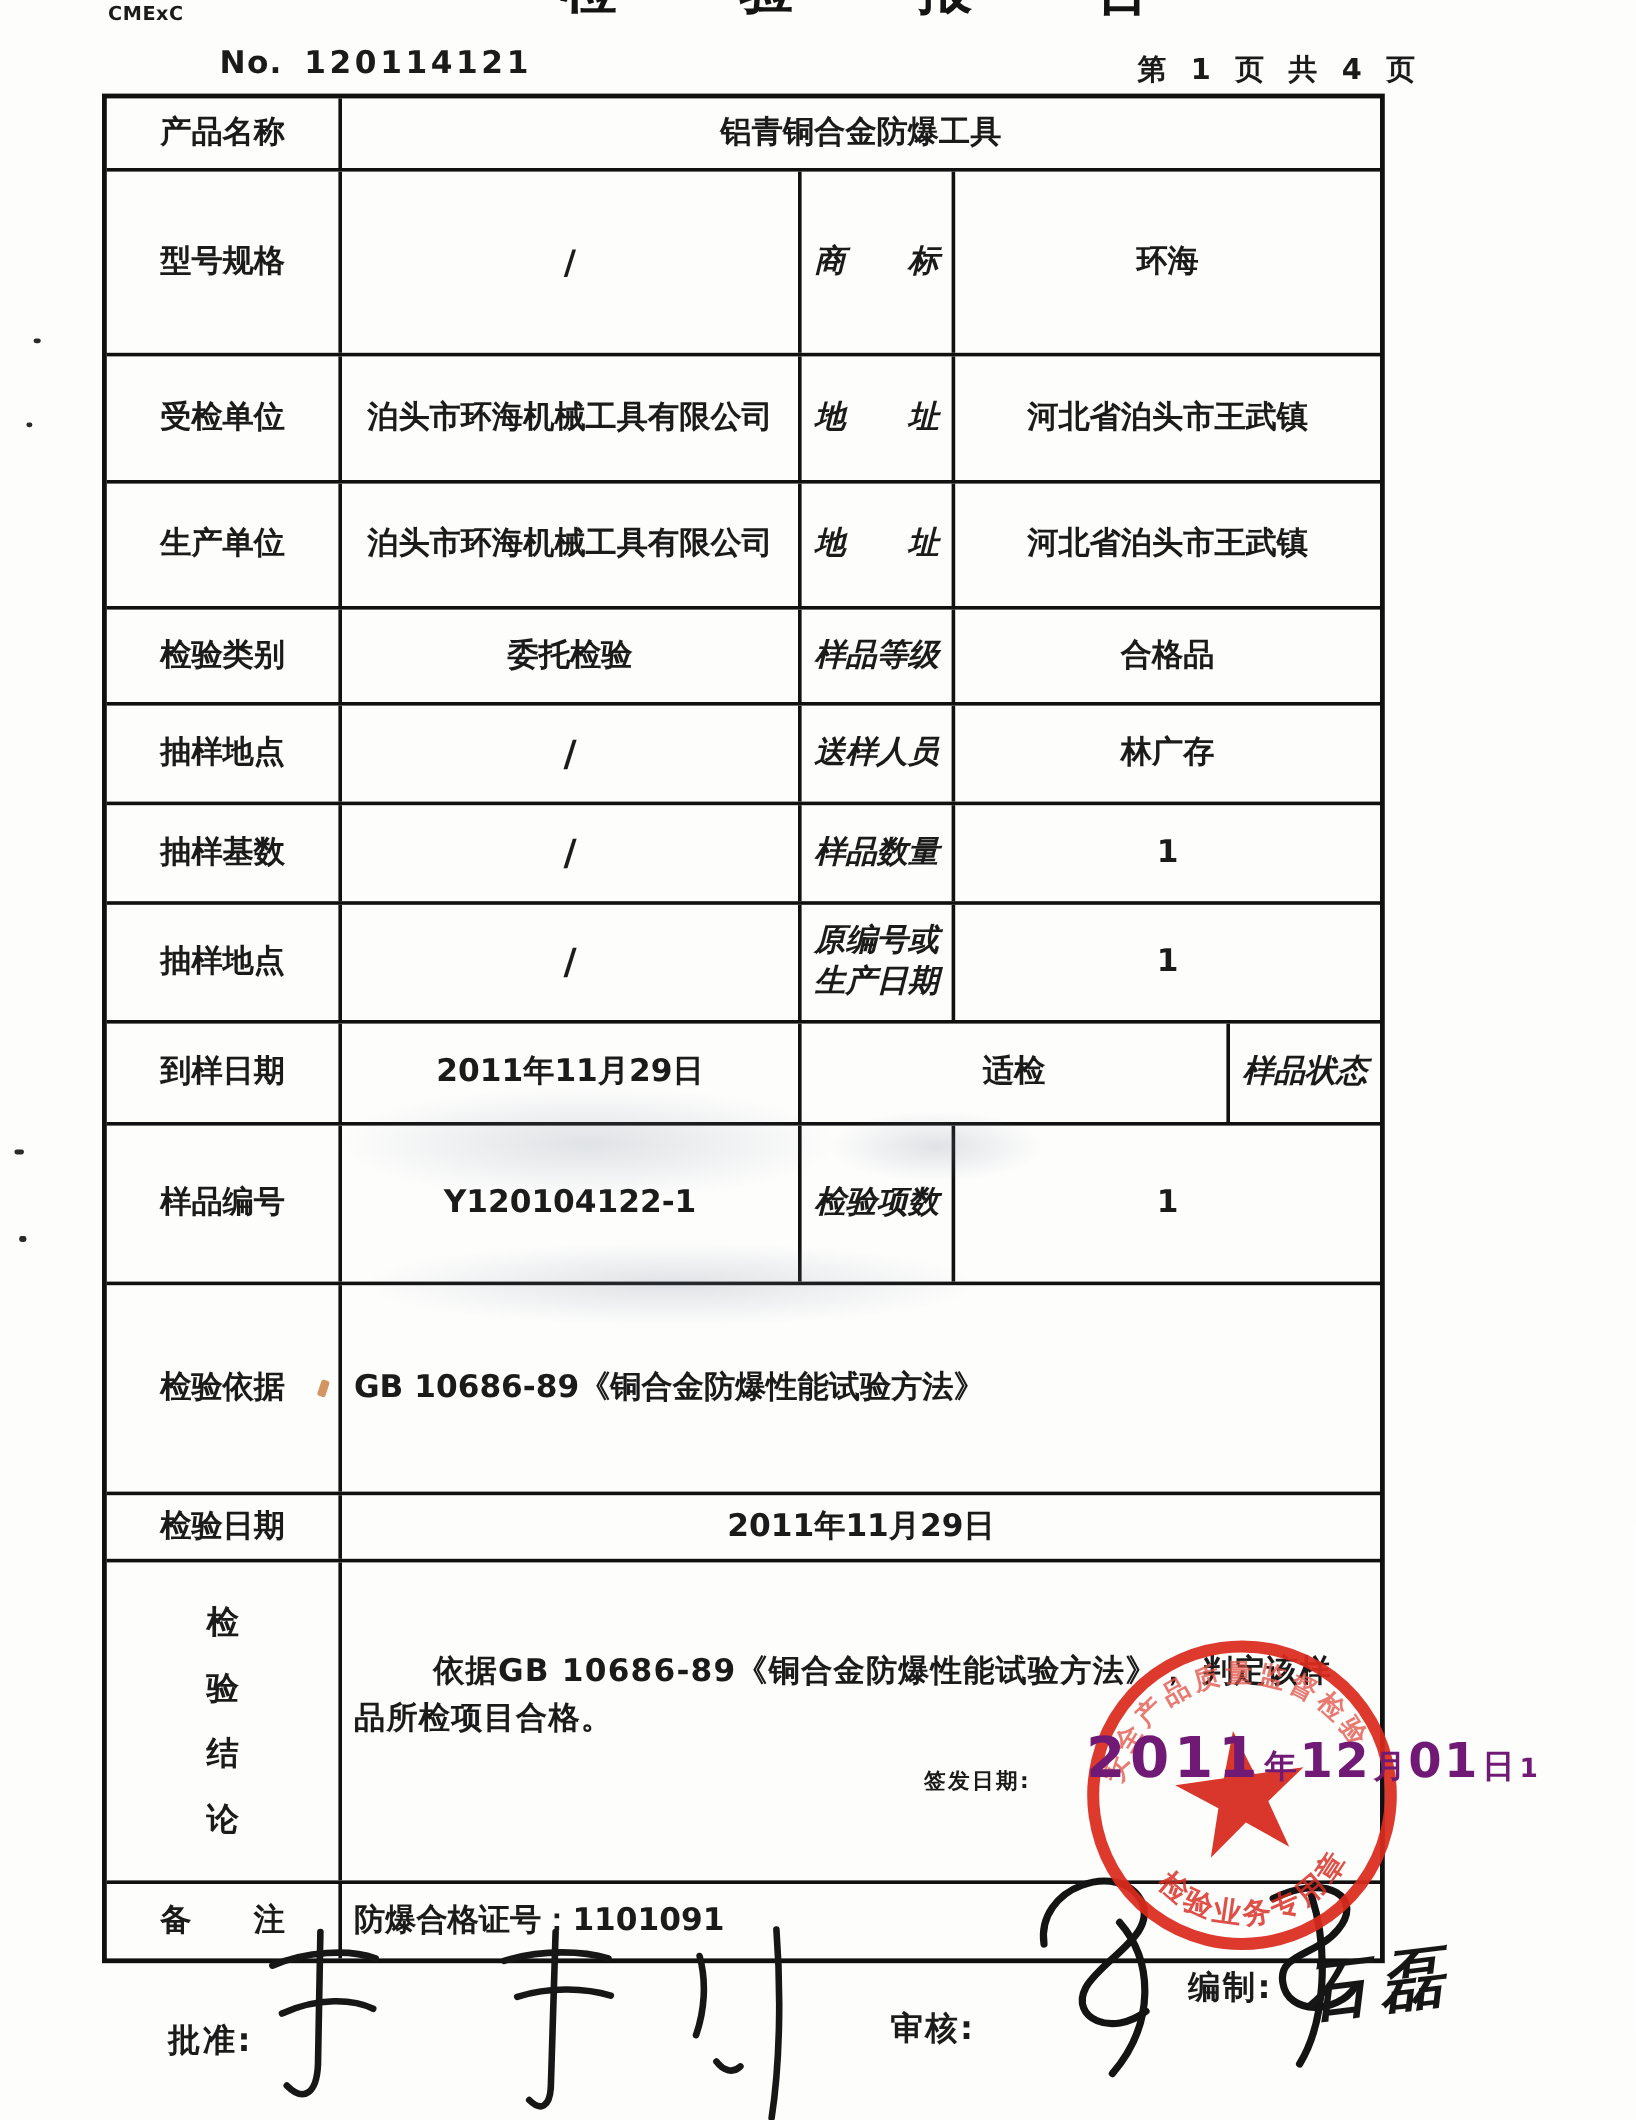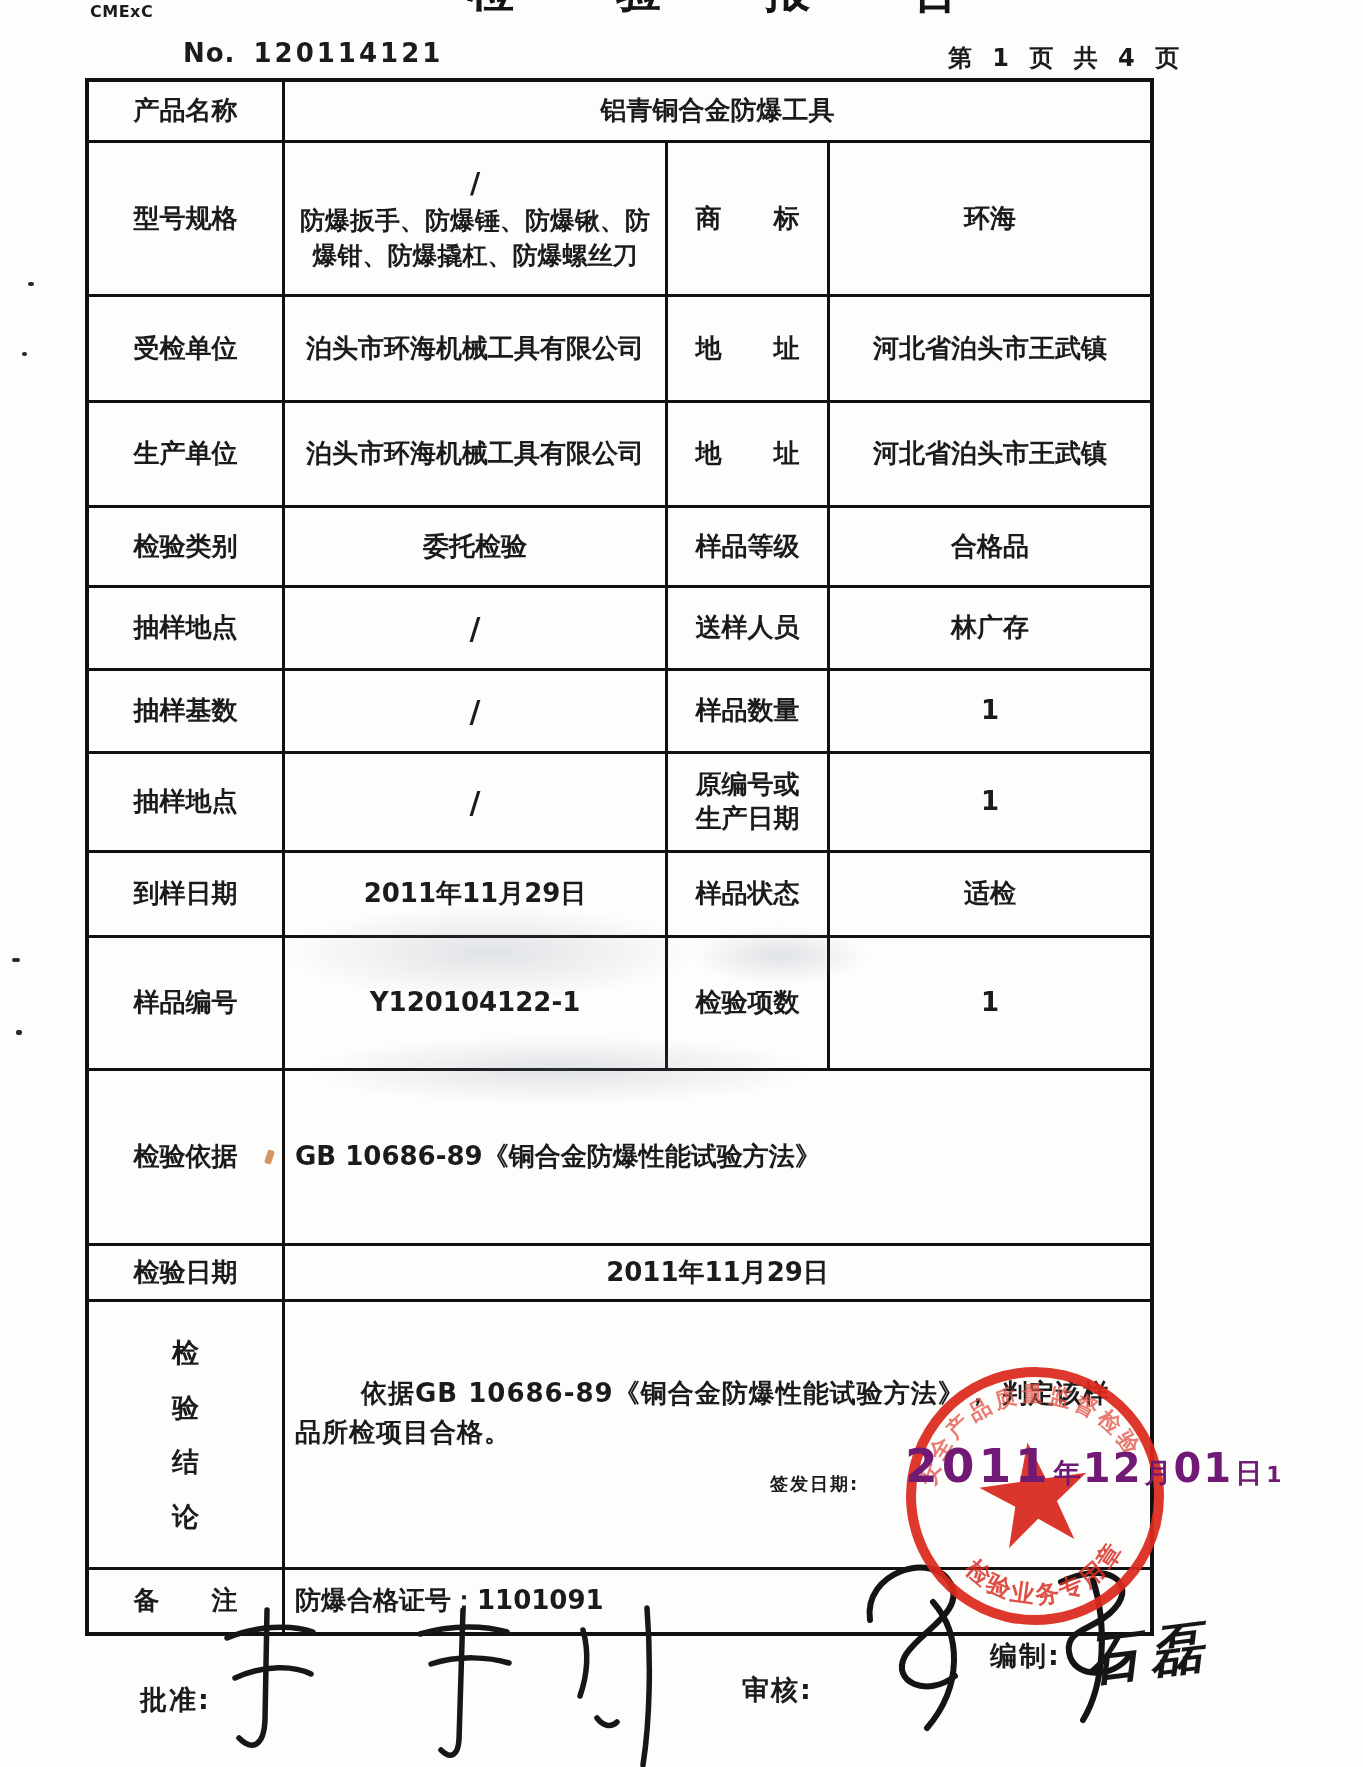--- a/index.html
+++ b/index.html
@@ -25,21 +25,21 @@
   .tr{display:flex;border-top:3px solid #111;}
   .tr:first-child{border-top:none;border-radius:12px;}
   .td{
     box-sizing:border-box;display:flex;align-items:center;justify-content:center;
     font-size:26px;font-weight:bold;text-align:center;line-height:1.3;
     border-left:3px solid #111;overflow:hidden;
   }
   .td:first-child{border-left:none;}
   .c1{width:193px;flex:none;}
   .c2{width:383px;flex:none;}
-  .c3{width:162px;flex:none;}
+  .c3{width:128px;flex:none;font-style:italic;}
   .c4{flex:1;}
   .span{flex:1;}
   .left{justify-content:flex-start;text-align:left;padding-left:10px;}
   .prewrap{white-space:pre-line;}
   .slash{font-size:30px;}
   .model-cell{flex-direction:column;justify-content:center;font-size:25px;line-height:1.4;padding:0 6px;}
   .model-cell .sl{font-size:28px;}
   
   .concl-label{flex-direction:column;justify-content:space-evenly;padding:14px 0;font-size:27px;}
   .concl-cell{align-items:flex-start;justify-content:flex-start;}
@@ -90,21 +90,20 @@
 
     <div class="tr" style="height:58px">
       <div class="td c1">产品名称</div>
       <div class="td span">铝青铜合金防爆工具</div>
     </div>
 
     <div class="tr" style="height:151px">
       <div class="td c1">型号规格</div>
       <div class="td c2 model-cell">
         <span class="sl">/</span>
-        <span>防爆扳手、防爆锤、防爆锹、防爆钳、防爆撬杠、防爆螺丝刀</span>
       </div>
       <div class="td c3">商　　标</div>
       <div class="td c4">环海</div>
     </div>
 
     <div class="tr" style="height:103px">
       <div class="td c1">受检单位</div>
       <div class="td c2">泊头市环海机械工具有限公司</div>
       <div class="td c3">地　　址</div>
       <div class="td c4">河北省泊头市王武镇</div>
@@ -142,22 +141,22 @@
       <div class="td c1">抽样地点</div>
       <div class="td c2 slash">/</div>
       <div class="td c3 prewrap">原编号或
 生产日期</div>
       <div class="td c4">1</div>
     </div>
 
     <div class="tr" style="height:82px">
       <div class="td c1">到样日期</div>
       <div class="td c2">2011年11月29日</div>
+      <div class="td c4">适检</div>
       <div class="td c3">样品状态</div>
-      <div class="td c4">适检</div>
     </div>
 
     <div class="tr" style="height:130px">
       <div class="td c1">样品编号</div>
       <div class="td c2">Y120104122-1</div>
       <div class="td c3">检验项数</div>
       <div class="td c4">1</div>
     </div>
 
     <div class="tr" style="height:172px">

